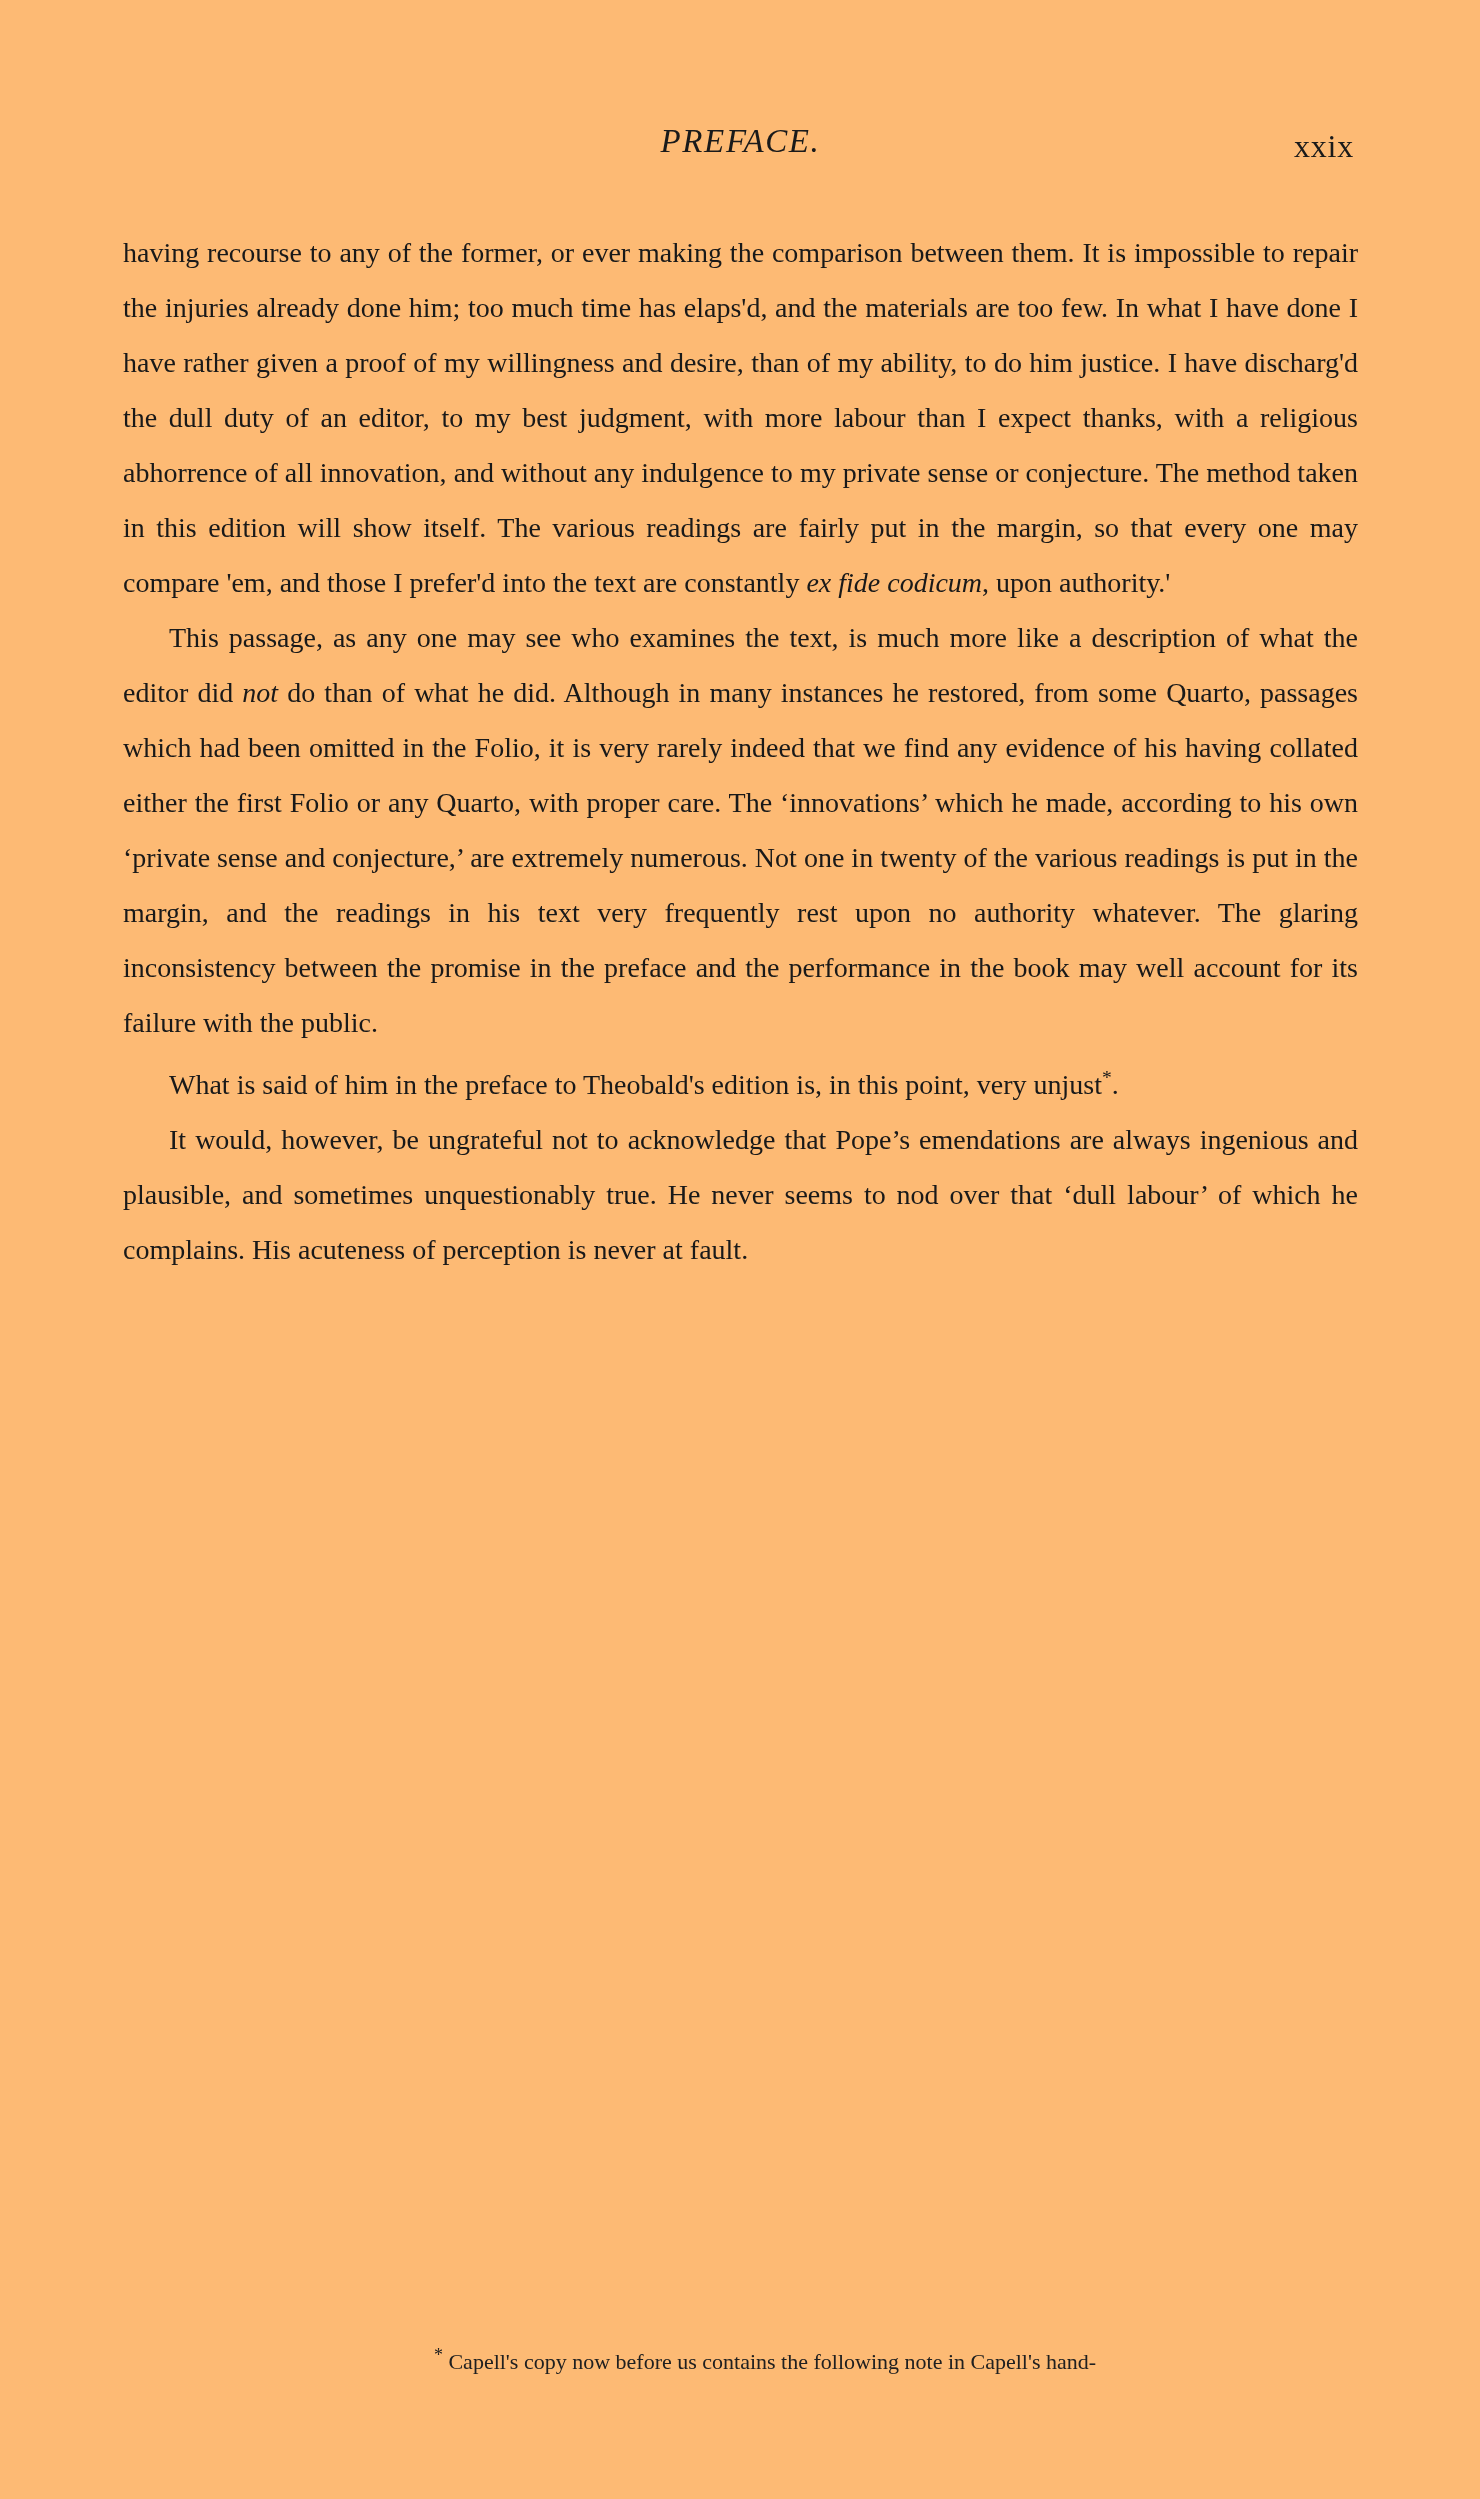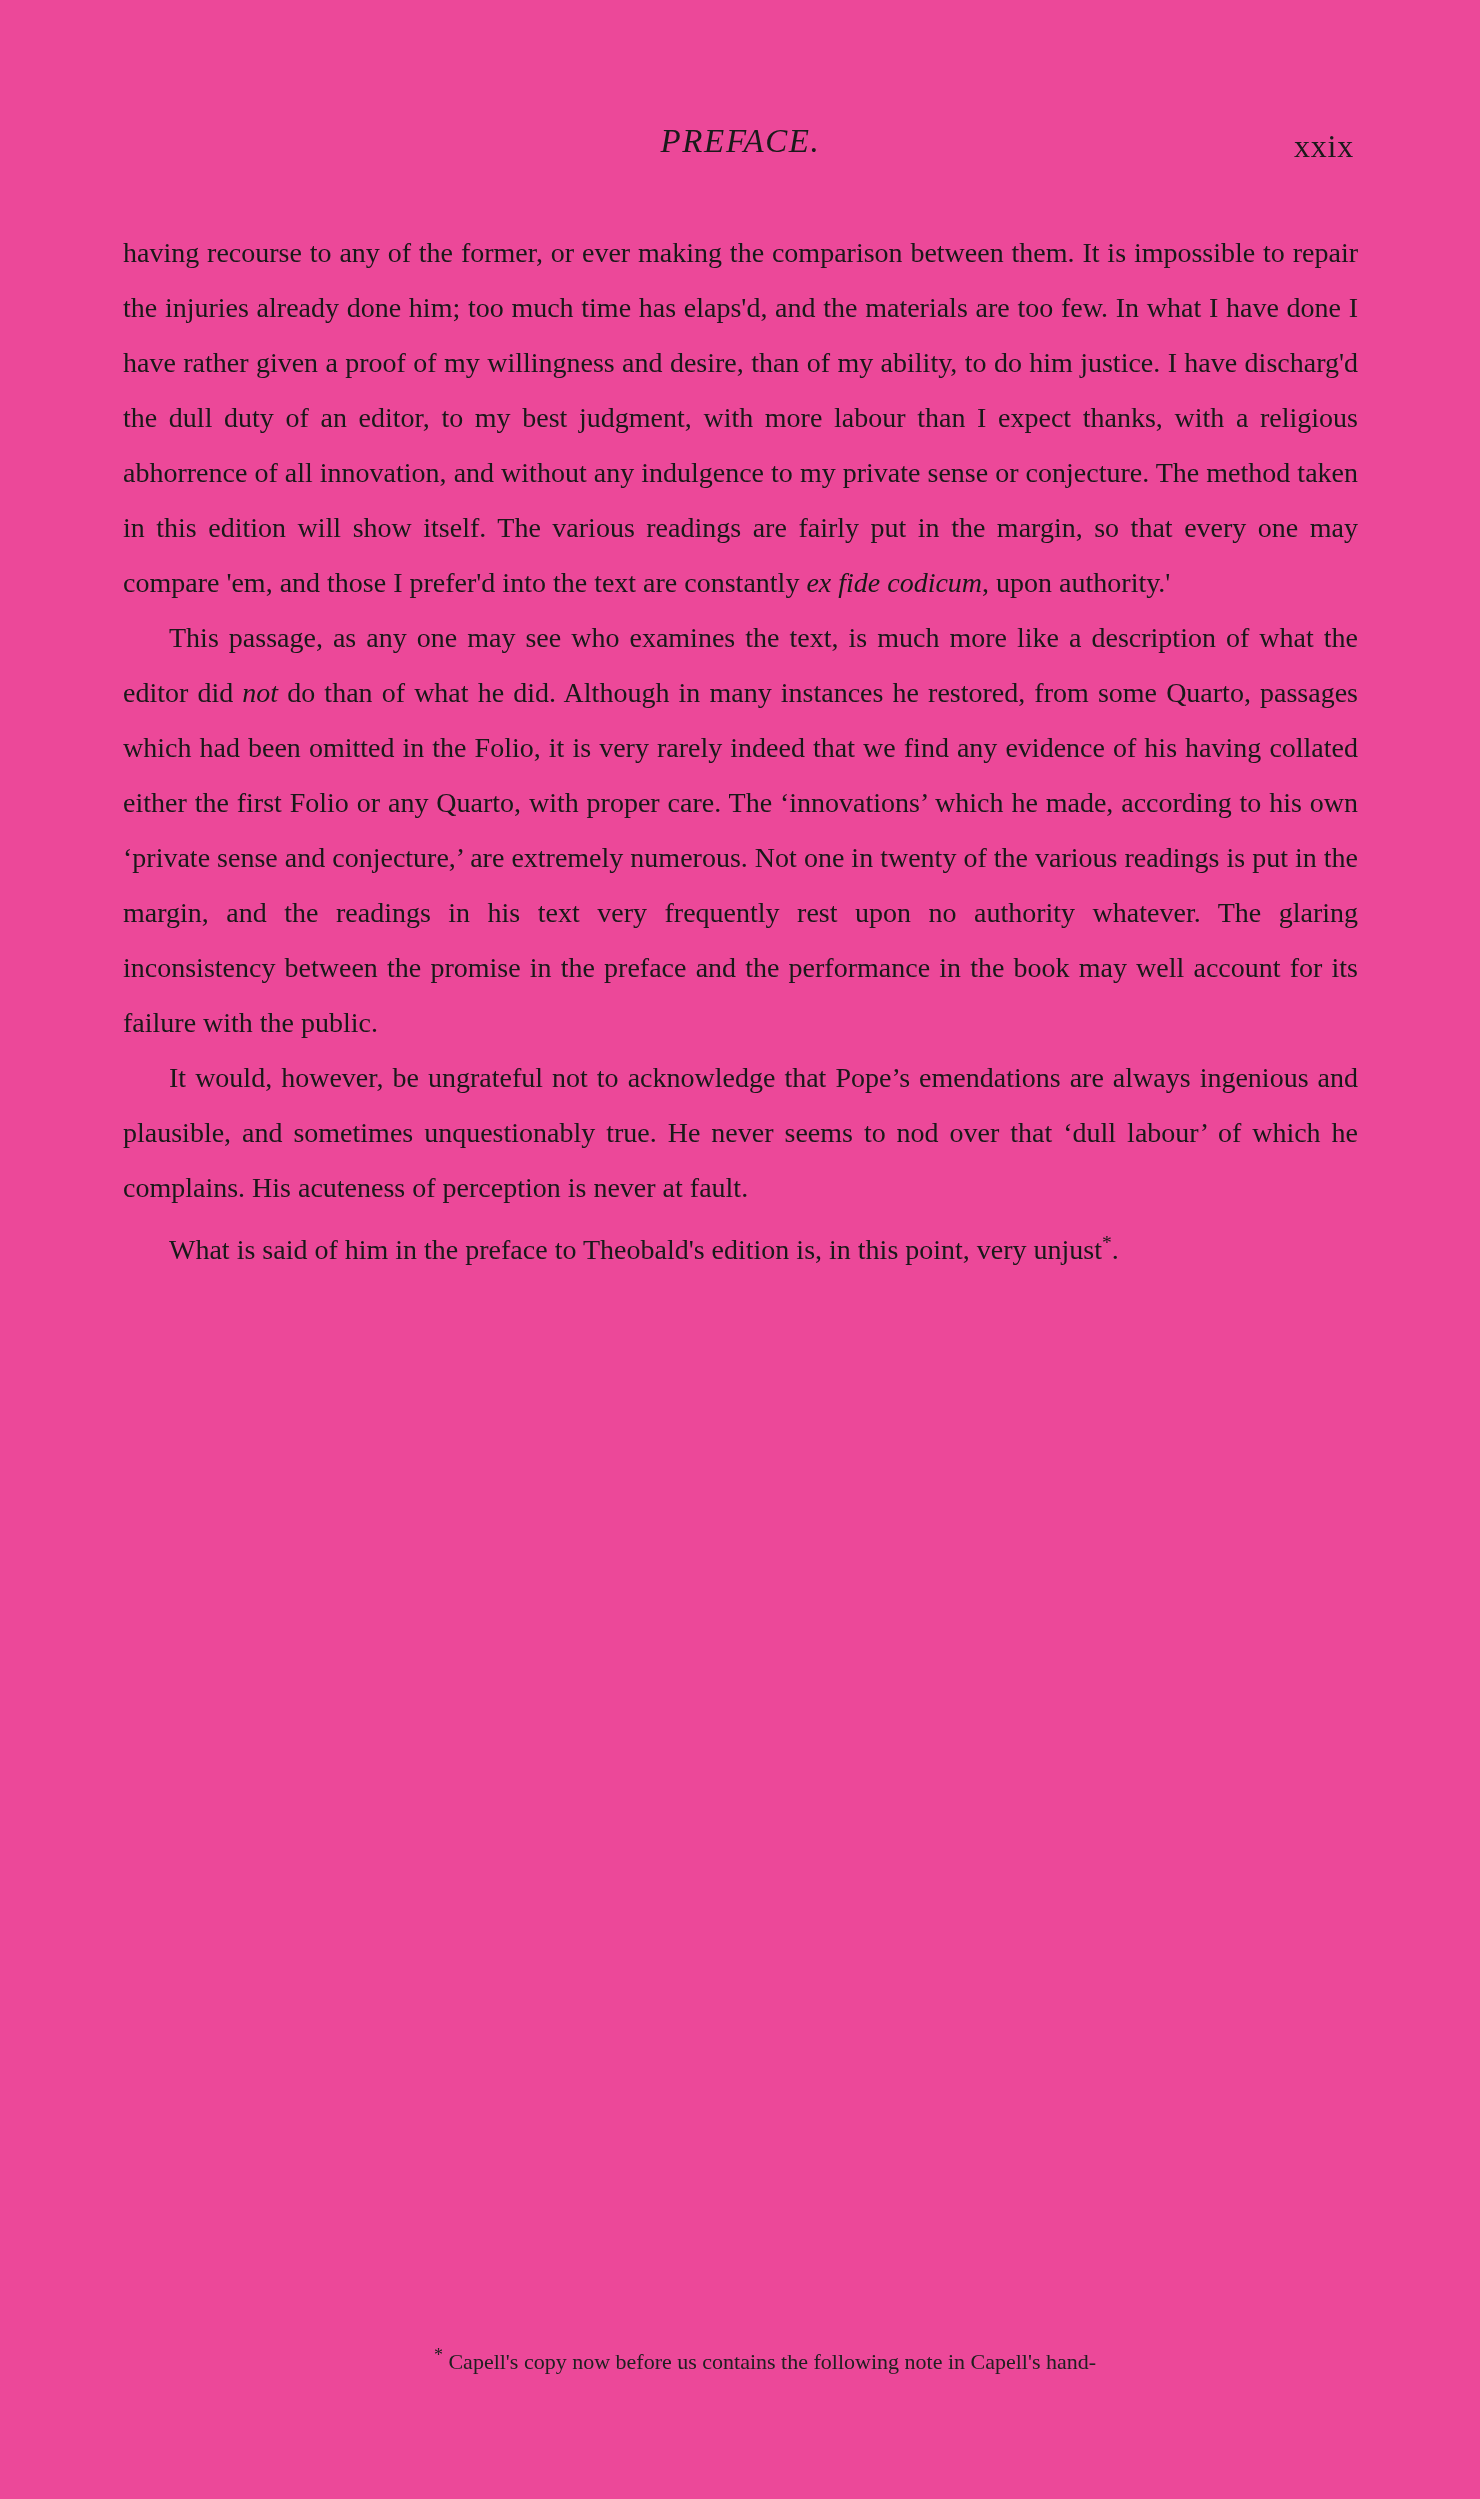--- a/index.html
+++ b/index.html
@@ -13,21 +13,21 @@
     font-family: "Liberation Serif", serif;
     color: #1a1a1a;
     position: relative;
   }
   .page {
     position: relative;
     width: 1481px;
     height: 2500px;
     box-sizing: border-box;
     padding: 0;
-    background: #ec4899;
+    background: #fdba74;
   }
   .header {
     position: absolute;
     top: 123px;
     left: 127px;
     right: 127px;
     height: 49px;
   }
   .header-title {
     position: absolute;
@@ -95,22 +95,22 @@
 <div class="page">
 
   <div class="header">
     <div class="header-title">PREFACE.</div>
     <div class="header-folio">xxix</div>
   </div>
 
   <div class="body-text">
     <p class="para" id="p0"><span>having recourse to any of the former, or ever making the comparison between them.  It is impossible to repair the injuries already done him; too much time has elaps'd, and the materials are too few.  In what I have done I have rather given a proof of my willingness and desire, than of my ability, to do him justice.  I have discharg'd the dull duty of an editor, to my best judgment, with more labour than I expect thanks, with a religious abhorrence of all innovation, and without any indulgence to my private sense or conjecture.  The method taken in this edition will show itself.  The various readings are fairly put in the margin, so that every one may compare 'em, and those I prefer'd into the text are constantly </span><i>ex fide codicum</i><span>, upon authority.'</span></p>
     <p class="para indent" id="p1"><span>This passage, as any one may see who examines the text, is much more like a description of what the editor did </span><i>not</i><span> do than of what he did.  Although in many instances he restored, from some Quarto, passages which had been omitted in the Folio, it is very rarely indeed that we find any evidence of his having collated either the first Folio or any Quarto, with proper care.  The ‘innovations’ which he made, according to his own ‘private sense and conjecture,’ are extremely numerous.  Not one in twenty of the various readings is put in the margin, and the readings in his text very frequently rest upon no authority whatever.  The glaring inconsistency between the promise in the preface and the performance in the book may well account for its failure with the public.</span></p>
+    <p class="para indent" id="p3"><span>What is said of him in the preface to Theobald's edition is, in this point, very unjust</span><sup class="asterisk">*</sup><span>.</span></p>
     <p class="para indent" id="p2"><span>It would, however, be ungrateful not to acknowledge that Pope’s emendations are always ingenious and plausible, and sometimes unquestionably true.  He never seems to nod over that ‘dull labour’ of which he complains. His acuteness of perception is never at fault.</span></p>
-    <p class="para indent" id="p3"><span>What is said of him in the preface to Theobald's edition is, in this point, very unjust</span><sup class="asterisk">*</sup><span>.</span></p>
   </div>
 
   <div class="footnote">
     <sup>*</sup>
     <span>Capell's copy now before us contains the following note in Capell's hand-</span>
   </div>
 
 </div>
 
 

